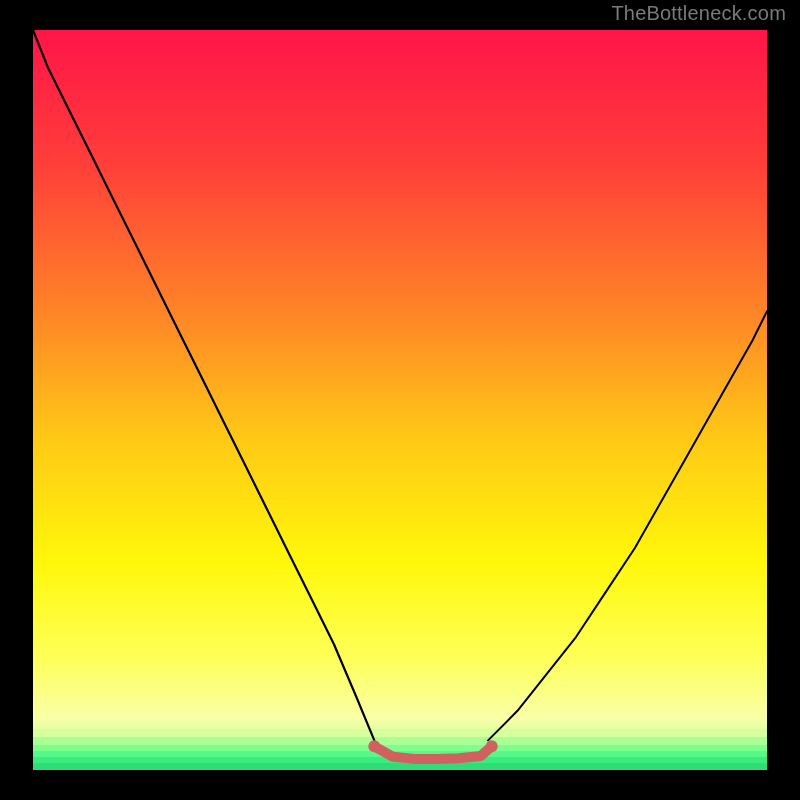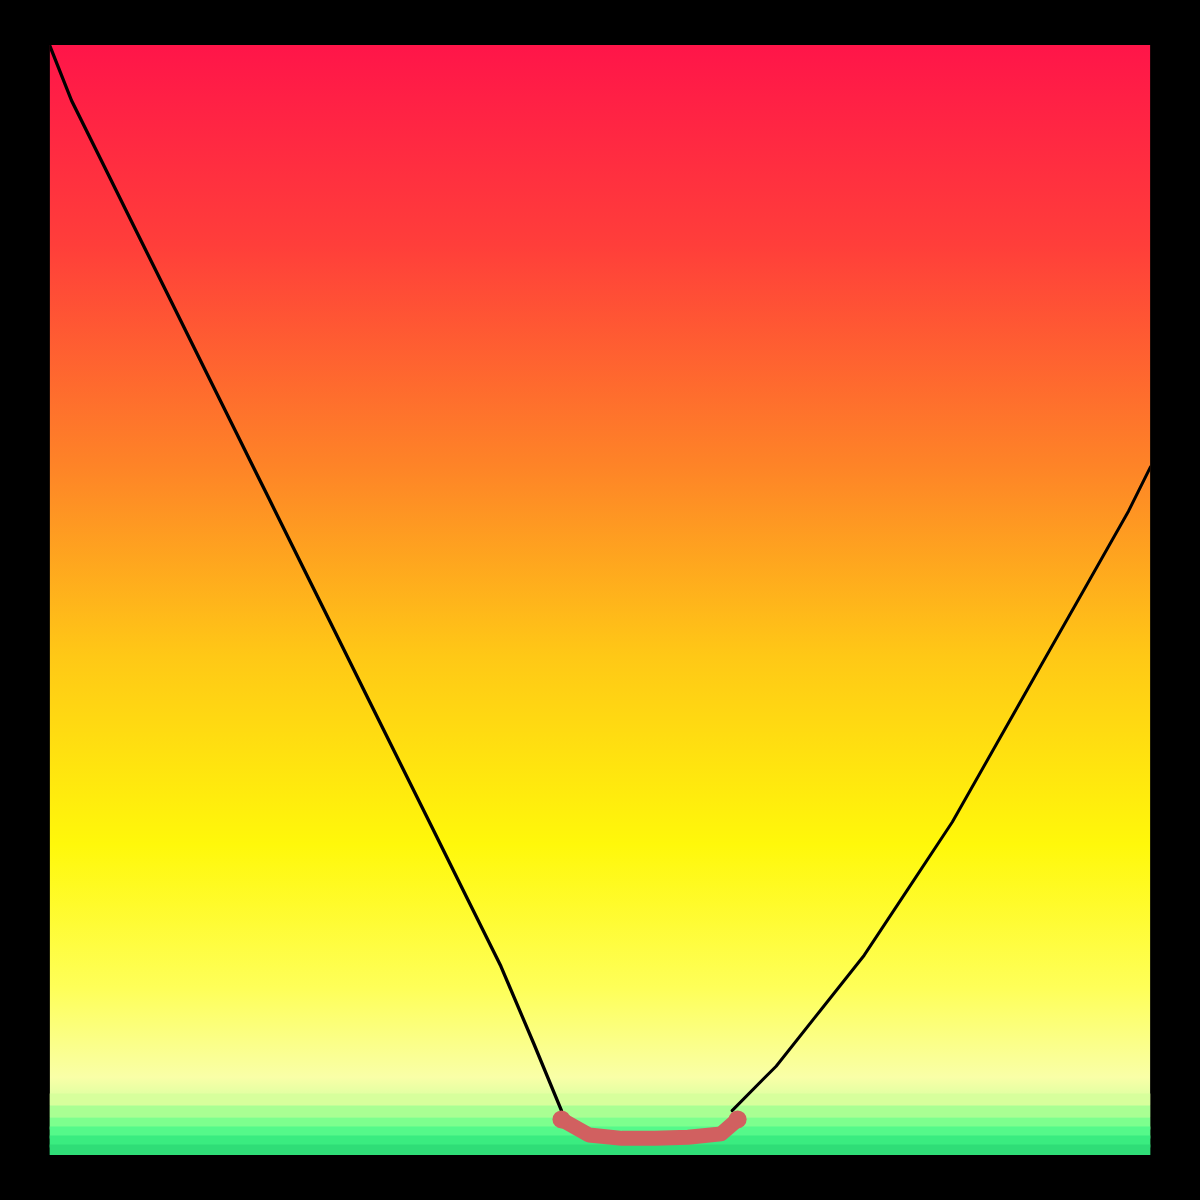--- a/index.html
+++ b/index.html
@@ -56,20 +56,21 @@
     top: 0;
     width: 734px;
     height: 740px;
   }
 </style>
 </head>
 <body>
 
 <div class="frame">
 
+  <div class="watermark">TheBottleneck.com</div>
 
   <div class="plot-area">
 
     <svg class="gradient-fill" viewBox="0 0 734 740" preserveAspectRatio="none">
       <defs>
         <linearGradient id="bg-grad" x1="0" y1="0" x2="0" y2="1">
             <stop offset="0.00%" stop-color="#ff1549"></stop>
             <stop offset="18.00%" stop-color="#ff3e3a"></stop>
             <stop offset="38.00%" stop-color="#fe8427"></stop>
             <stop offset="55.00%" stop-color="#ffc816"></stop>

